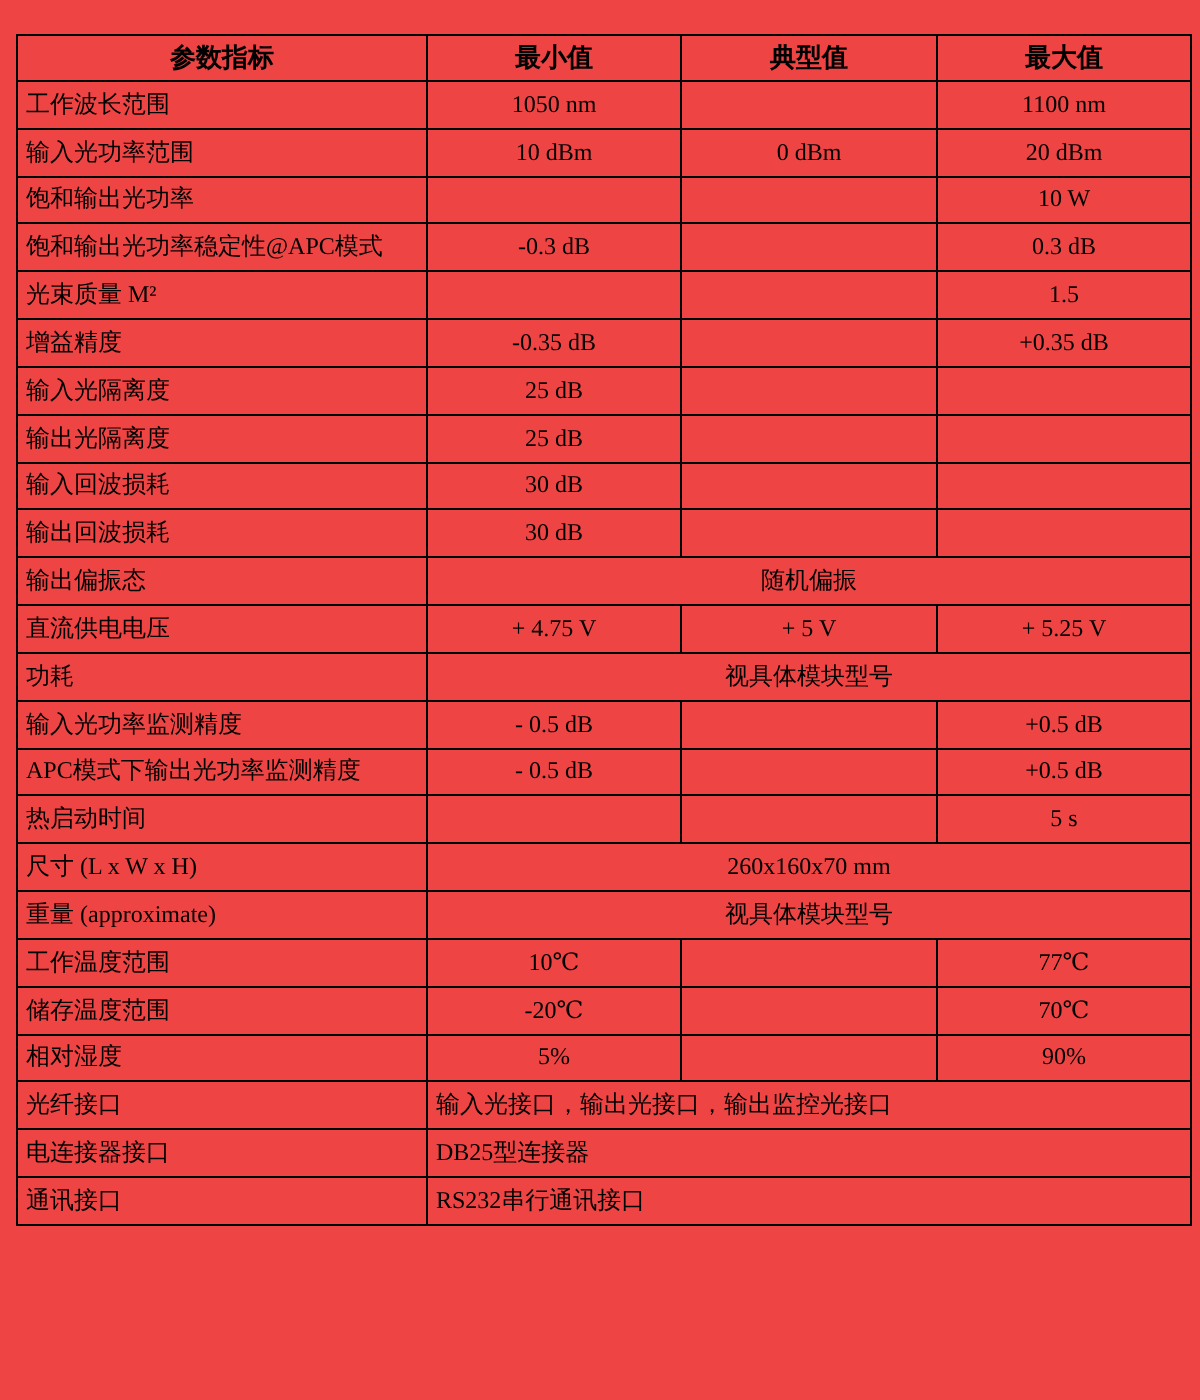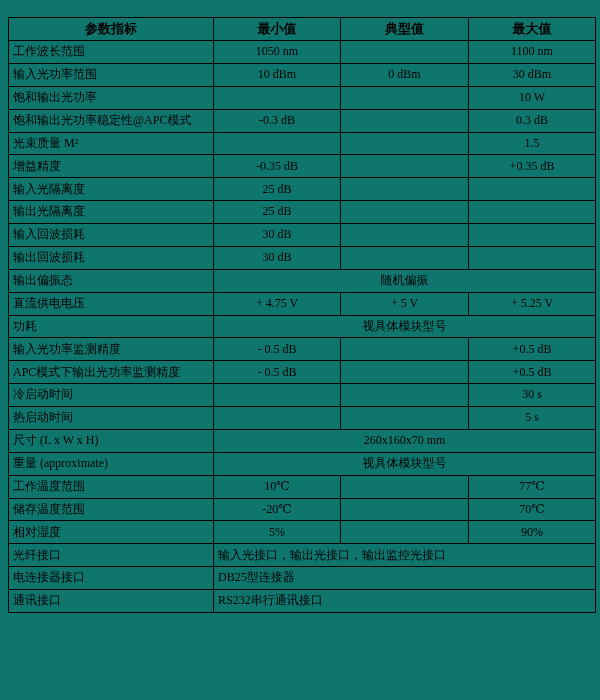--- a/index.html
+++ b/index.html
@@ -9,21 +9,21 @@
     width: 600px;
     height: 700px;
     overflow: hidden;
     font-family: "Liberation Serif", "DejaVu Serif", serif;
     color: #000000;
   }
   .page {
     position: relative;
     width: 600px;
     height: 700px;
-    background: #0f766e;
+    background: #ef4444;
   }
   table.spec-table {
     position: absolute;
     left: 8px;
     top: 17px;
     width: 587px;
     height: 596px;
     border-collapse: collapse;
     table-layout: fixed;
   }
@@ -73,21 +73,21 @@
         <tr>
           <td class="align-left">工作波长范围</td>
           <td class="align-center">1050 nm</td>
           <td class="align-center"></td>
           <td class="align-center">1100 nm</td>
         </tr>
         <tr>
           <td class="align-left">输入光功率范围</td>
           <td class="align-center">10 dBm</td>
           <td class="align-center">0 dBm</td>
-          <td class="align-center">30 dBm</td>
+          <td class="align-center">20 dBm</td>
         </tr>
         <tr>
           <td class="align-left">饱和输出光功率</td>
           <td class="align-center"></td>
           <td class="align-center"></td>
           <td class="align-center">10 W</td>
         </tr>
         <tr>
           <td class="align-left">饱和输出光功率稳定性@APC模式</td>
           <td class="align-center">-0.3 dB</td>
@@ -148,26 +148,20 @@
           <td class="align-left">输入光功率监测精度</td>
           <td class="align-center">- 0.5 dB</td>
           <td class="align-center"></td>
           <td class="align-center">+0.5 dB</td>
         </tr>
         <tr>
           <td class="align-left">APC模式下输出光功率监测精度</td>
           <td class="align-center">- 0.5 dB</td>
           <td class="align-center"></td>
           <td class="align-center">+0.5 dB</td>
-        </tr>
-        <tr>
-          <td class="align-left">冷启动时间</td>
-          <td class="align-center"></td>
-          <td class="align-center"></td>
-          <td class="align-center">30 s</td>
         </tr>
         <tr>
           <td class="align-left">热启动时间</td>
           <td class="align-center"></td>
           <td class="align-center"></td>
           <td class="align-center">5 s</td>
         </tr>
         <tr>
           <td class="align-left">尺寸  (L x W x H)</td>
           <td colspan="3" class="align-center">260x160x70 mm</td>

